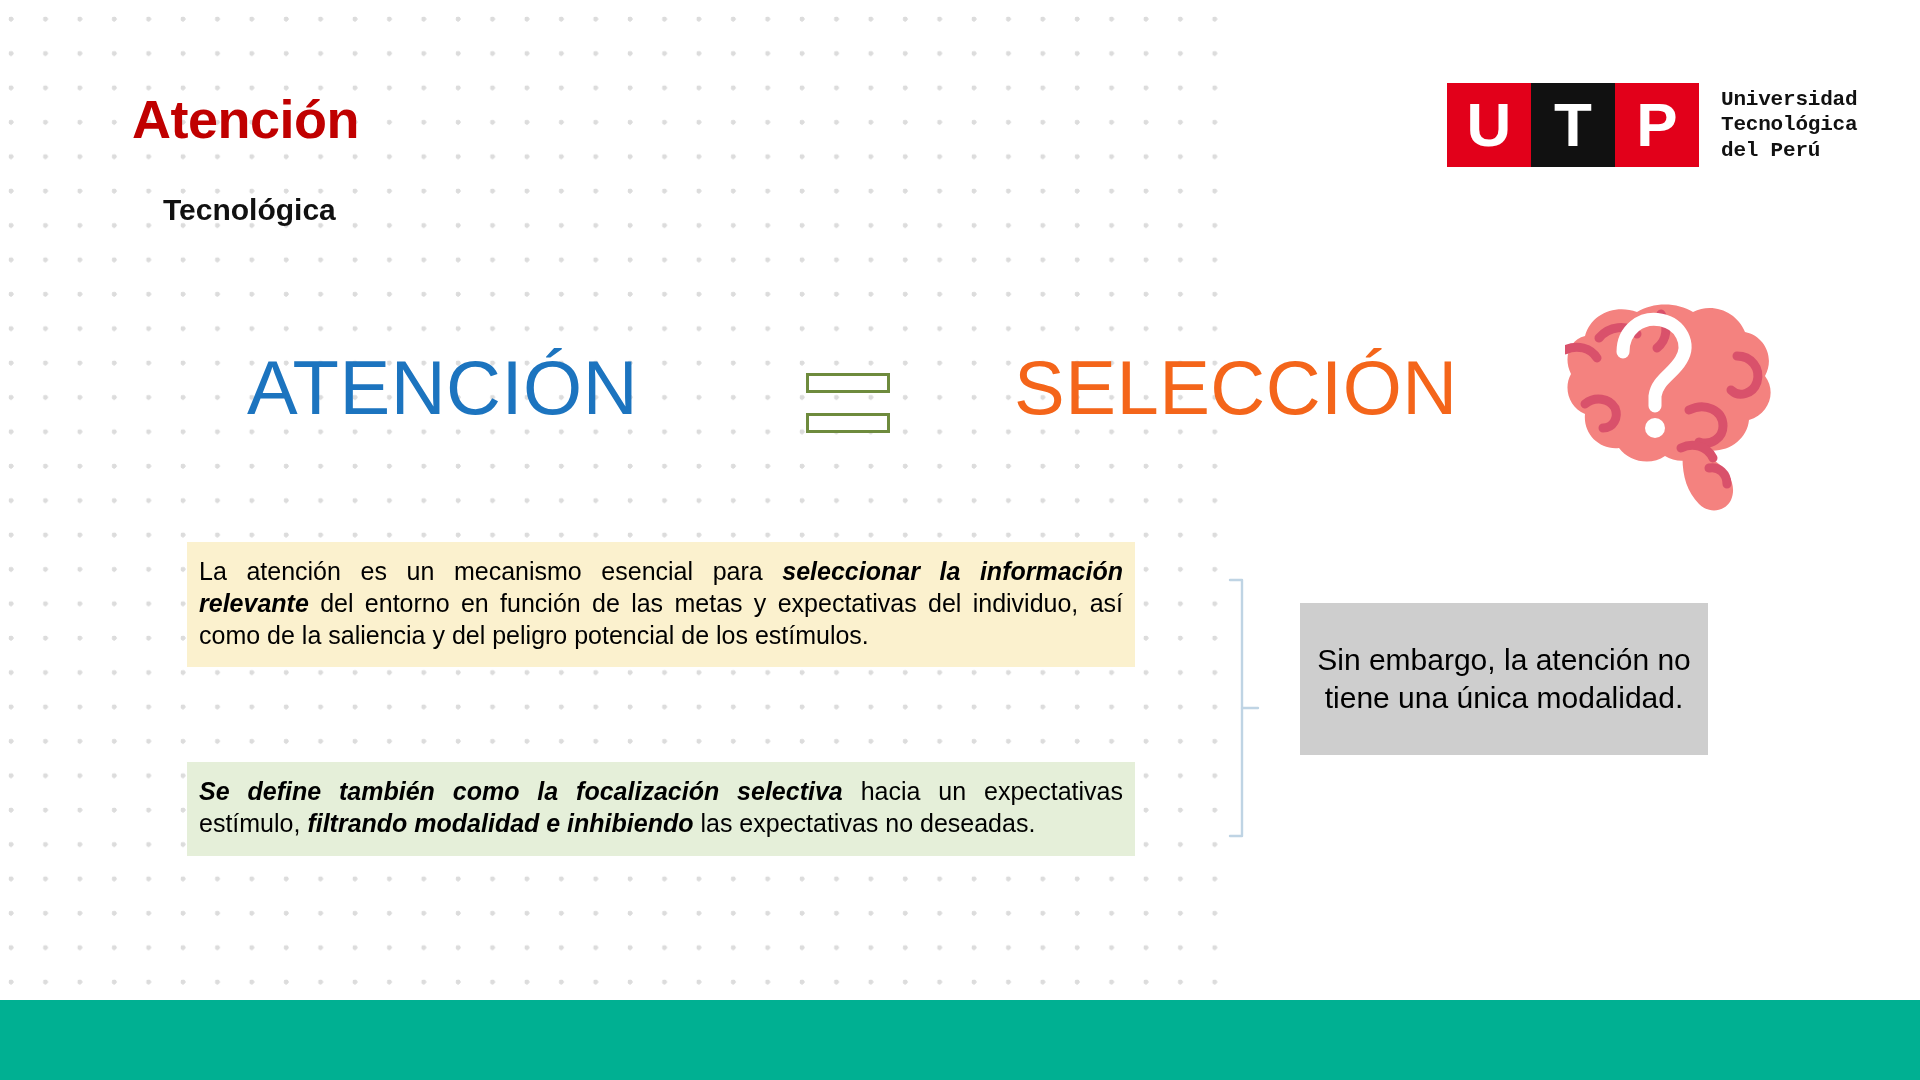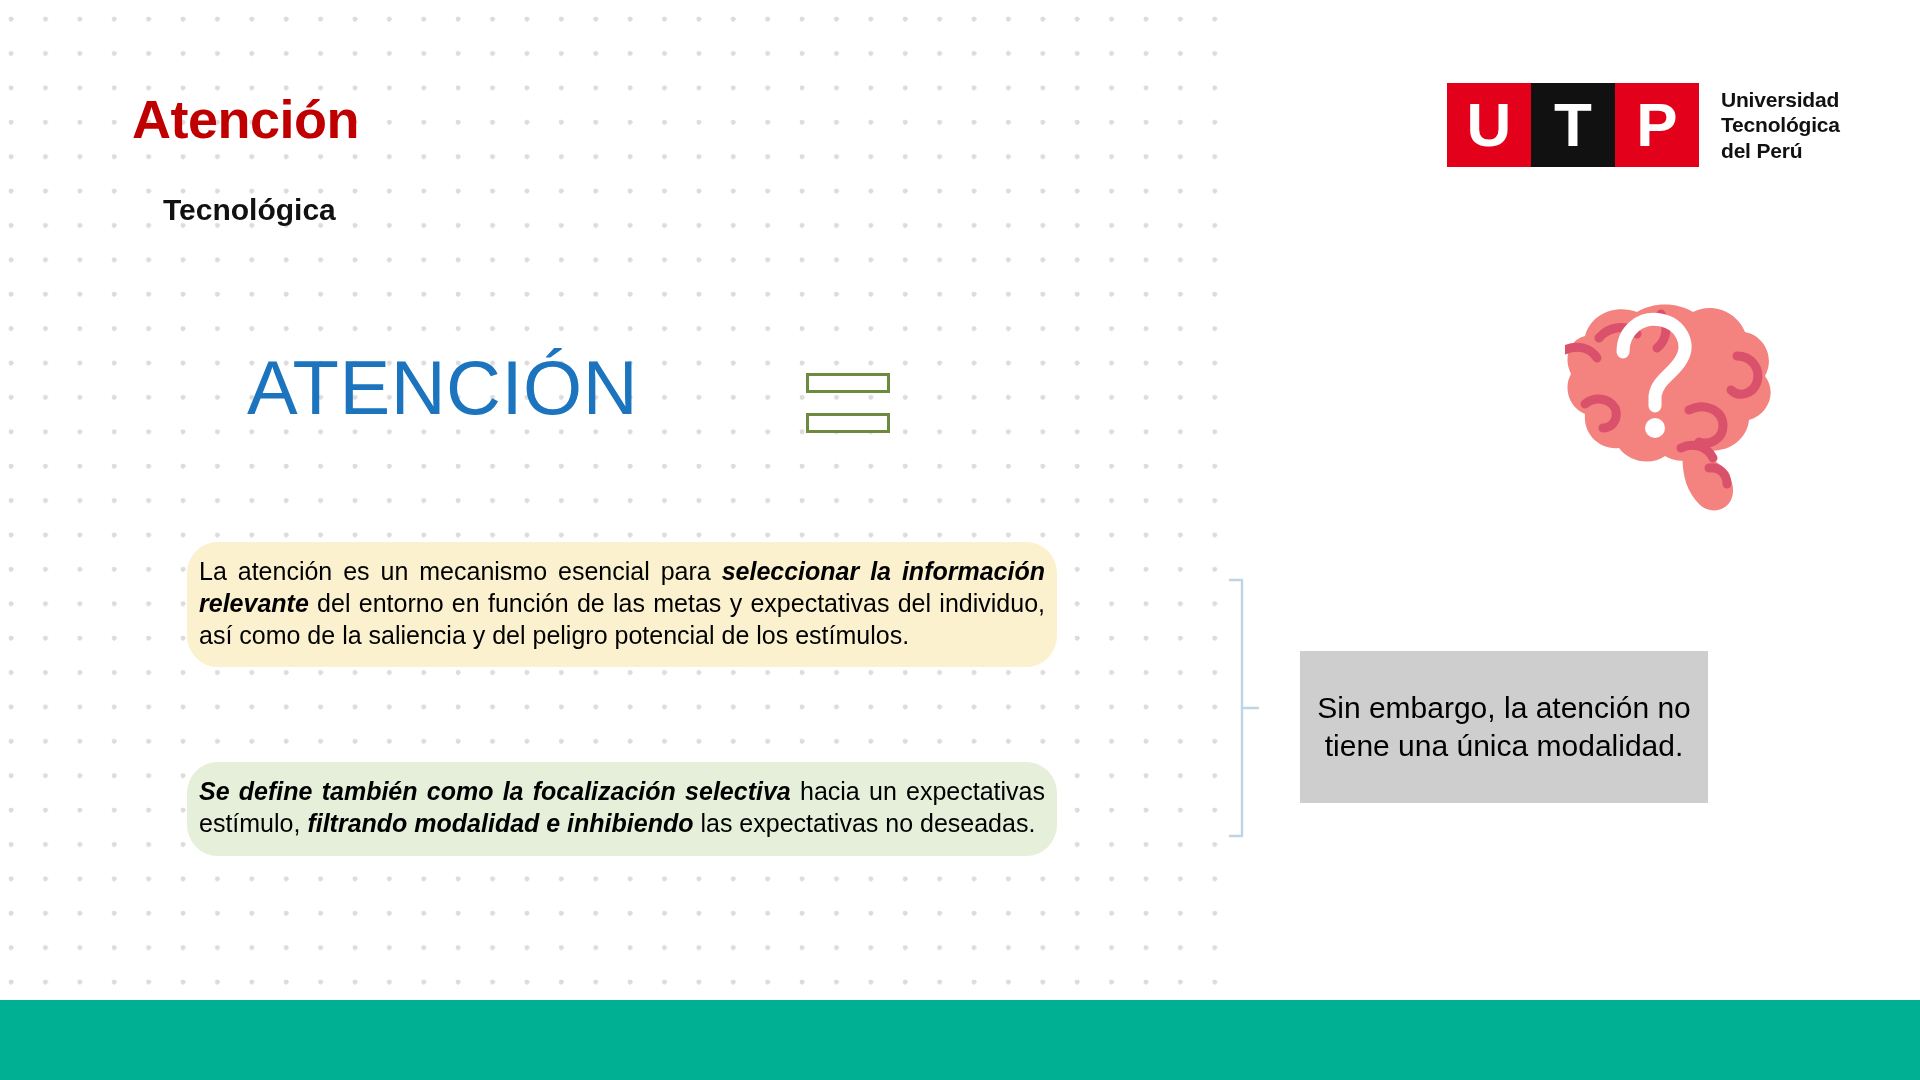--- a/index.html
+++ b/index.html
@@ -65,21 +65,21 @@
     font-family:"Liberation Sans", sans-serif;
     font-weight:bold;
     font-size:62px;
     line-height:1;
     color:#ffffff;
   }
   .logo-letter.red   { background:#E2001A; }
   .logo-letter.black { background:#111111; }
 
   #utp-wordmark {
-    font-family:Liberation Sans, sans-serif;
+    font-family:Liberation Mono, monospace;
     font-size:21px;
     font-weight:bold;
     line-height:1.22;
     color:#111111;
     white-space:pre-line;
     letter-spacing:-0.2px;
   }
 
   
   #equation-row {
@@ -122,27 +122,26 @@
   #brain-figure {
     position:absolute;
     left:1565px; top:300px;
     width:230px; height:215px;
   }
 
   
   .text-card {
     position:absolute;
     left:187px;
-    width:870px;
+    width:948px;
     padding:14px 12px 16px 12px;
     font-size:25px;
     line-height:1.27;
     color:#000000;
     text-align:justify;
-    border-radius:31px;
   }
   .text-card p { text-align:justify; }
   .text-card b  { font-weight:bold; font-style:italic; }
 
   #card-definition-1 {
     top:542px;
     background:#FBF1CE;
   }
   #card-definition-2 {
     top:762px;
@@ -161,21 +160,20 @@
     position:absolute;
     left:1300px; top:603px;
     width:408px; height:152px;
     background:#CECECE;
     display:flex; align-items:center; justify-content:center;
     text-align:center;
     font-size:30px;
     line-height:1.27;
     color:#000000;
     padding:6px 14px;
-    margin-top:48px;
   }
 
   
   #footer-bar {
     position:absolute;
     left:0; top:1000px;
     width:1920px; height:80px;
     background:#00B092;
   }
 </style>
@@ -201,20 +199,21 @@
   </div>
 
   <div id="equation-row">
     <div id="word-atencion">ATENCIÓN</div>
 
     <div id="equals-sign">
       <div class="equals-bar"></div>
       <div class="equals-bar"></div>
     </div>
 
+    <div id="word-seleccion">SELECCIÓN</div>
   </div>
 
   <div id="brain-figure">
     <svg viewBox="0 0 230 215" width="230" height="215" xmlns="http://www.w3.org/2000/svg" aria-hidden="true">
       <g>
 
         <path fill="#F4827F" d="M72 12 C50 4 26 14 20 36 C4 40 -2 58 6 74 C-2 88 4 108 20 114
                                  C18 134 34 150 54 148 C64 162 86 166 100 156
                                  C112 164 132 162 140 150 C162 154 182 140 184 120
                                  C204 114 212 92 200 76 C210 58 200 36 180 32

